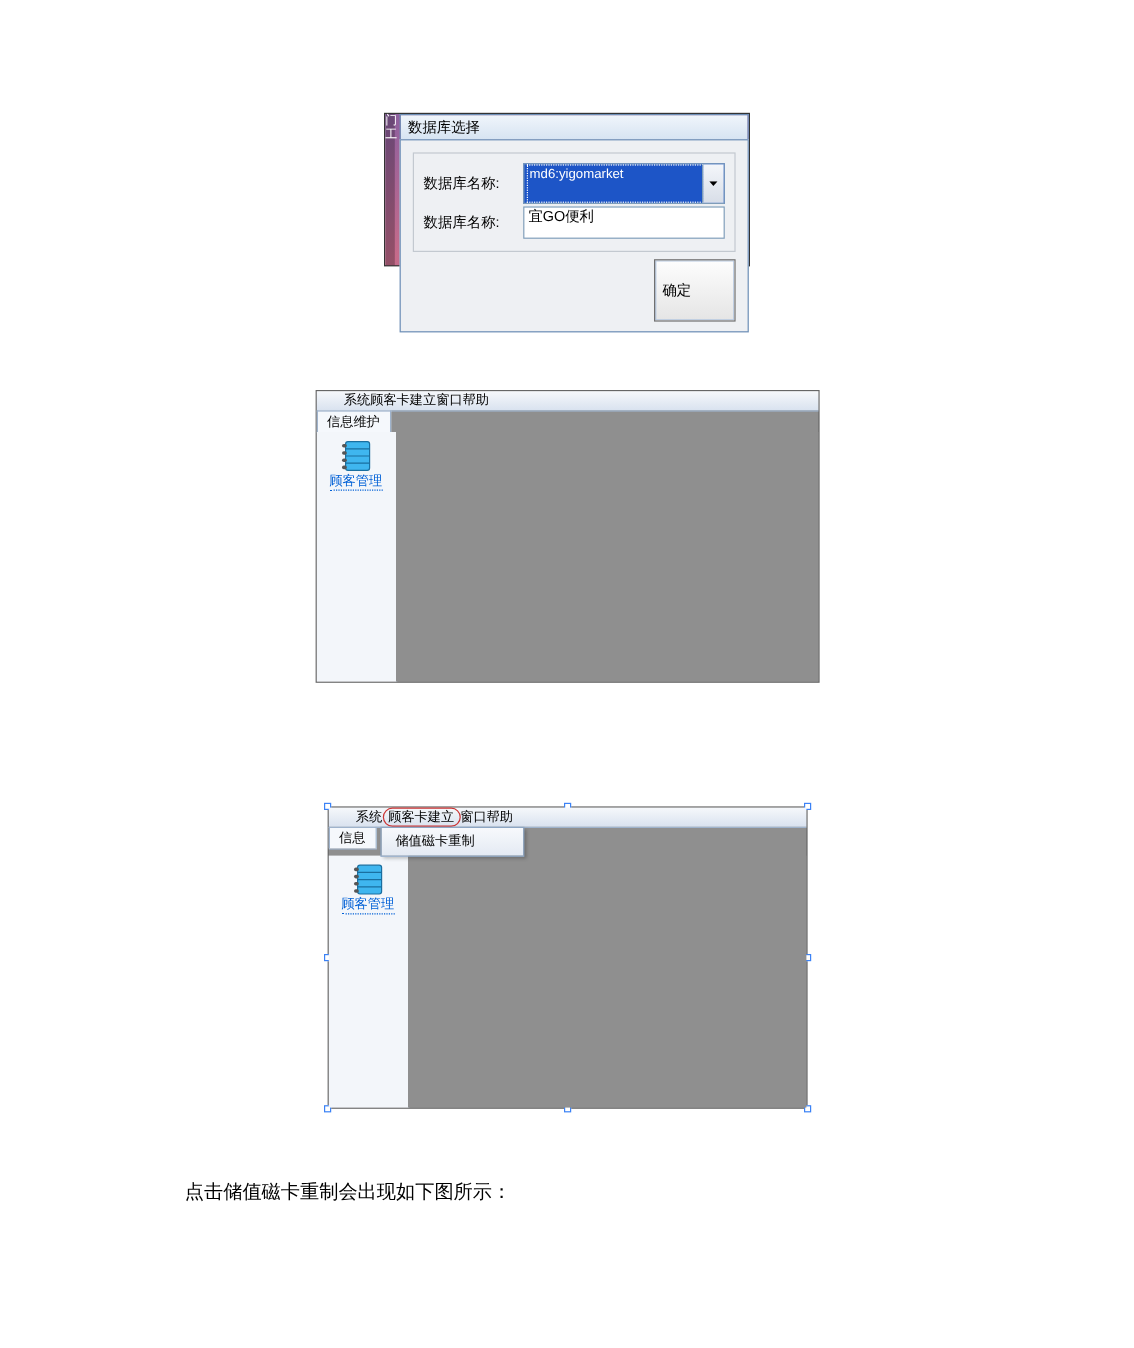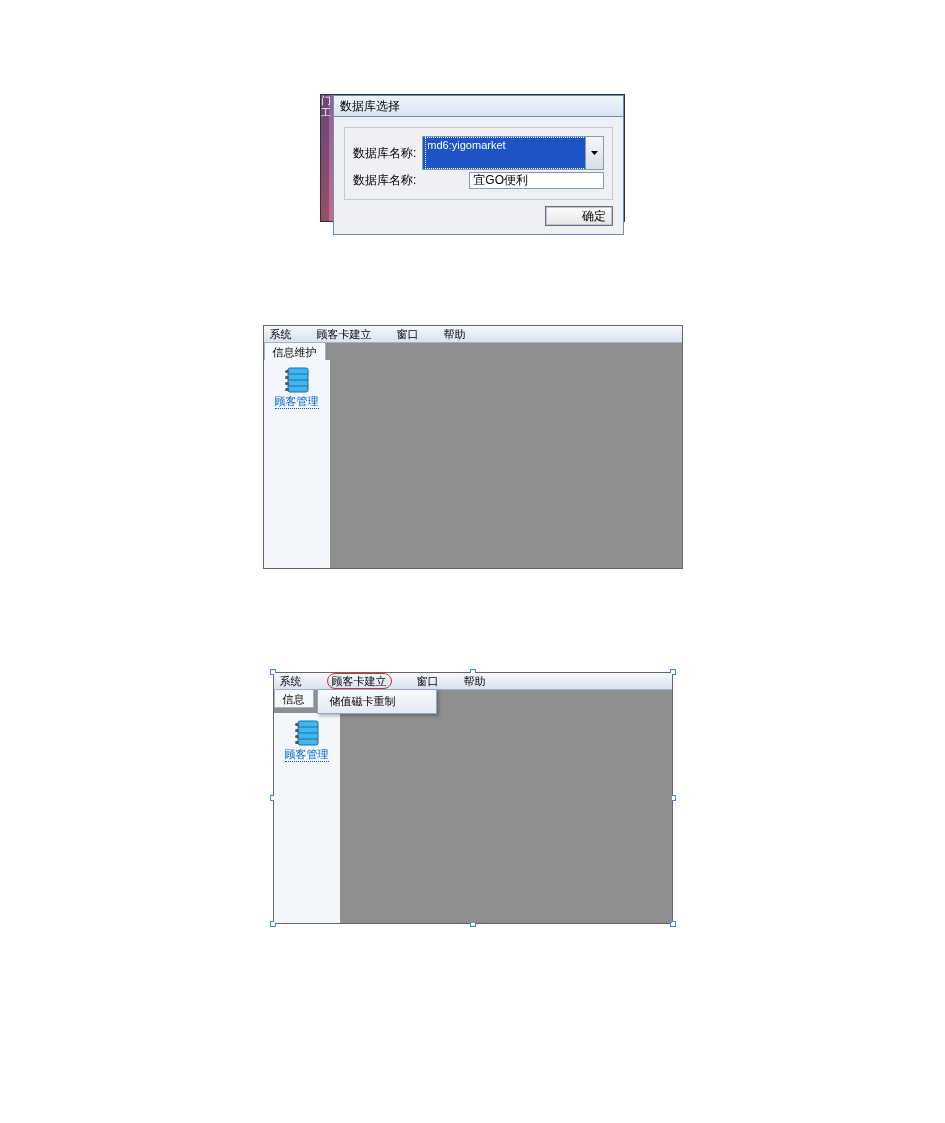--- a/index.html
+++ b/index.html
@@ -51,21 +51,21 @@
     padding: 10px 10px 8px 10px;
   }
   .field-group {
     border: 1px solid #c3c9d0;
     padding: 6px 8px 8px 8px;
     background: #eef0f3;
   }
   .field-row {
     display: flex;
     align-items: center;
-    gap: 6px;
+    gap: 20px;
     margin: 2px 0;
   }
   .field-label {
     font-size: 12px;
     white-space: nowrap;
   }
   .combo {
     position:relative;
     flex:1;
     height: 34px;
@@ -85,40 +85,39 @@
   }
   .combo-btn {
     position:absolute; right:0; top:0; bottom:0; width:17px;
     background: linear-gradient(#f4f6fa,#d8dee8);
     border-left:1px solid #7f9db9;
     display:flex; align-items:center; justify-content:center;
   }
   .combo-btn svg { width:7px; height:4px; }
   .textbox {
     flex:1;
-    height: 17px;
+    height: 27px;
     border: 1px solid #7f9db9;
     background:#fff;
     font-size:12px;
     line-height:15px;
     padding:0 3px;
     box-sizing:border-box;
-    margin-left:47px;
   }
   .btn-row { text-align:right; margin-top:6px; }
   .win-btn {
     display:inline-block;
     min-width:54px;
     font-size:12px;
     line-height:18px;
-    text-align:right;
+    text-align:left;
     border:1px solid #707070;
     background:linear-gradient(#fdfdfd,#e5e5e5);
     box-shadow:0 0 0 1px #b5c7e0 inset;
-    padding:0 6px;
+    padding:16px 6px;
   }
 
   
   .doc-line {
     font-size: 16px;
     line-height: 1.6;
     margin: 0;
   }
   .doc-link { color:#0060d6; }
 
@@ -132,23 +131,23 @@
   }
   .mock1-size { width:418px; height:242px; }
   .mock2-size { width:398px; height:250px; }
 
   .menubar {
     position:absolute; left:0; right:0; top:0; height:16px;
     background: linear-gradient(#f6f8fb,#d9e2ef);
     border-bottom:1px solid #9fb3cc;
     font-size:11px;
     display:flex;
-    gap:25px;
+    gap:0;
     align-items:center;
-    padding-left:6px;
+    padding-left:23px;
   }
   .menu-item { line-height:16px; }
   .menu-item.hot {
     position:relative;
     padding:0 4px;
     border:1px solid #c33; border-radius:8px;
     line-height:14px;
   }
 
   .tab-strip {
@@ -335,14 +334,15 @@
     </div>
     <div class="main-pane" style="top:40px"></div>
 
     <div class="dropdown-panel">
       <div class="dropdown-item">储值磁卡重制</div>
     </div>
   </div>
 
   <div class="gap-58"></div>
 
+  <p class="doc-line">点击储值磁卡重制会出现如下图所示：</p>
 
 </div>
 
 </body></html>

